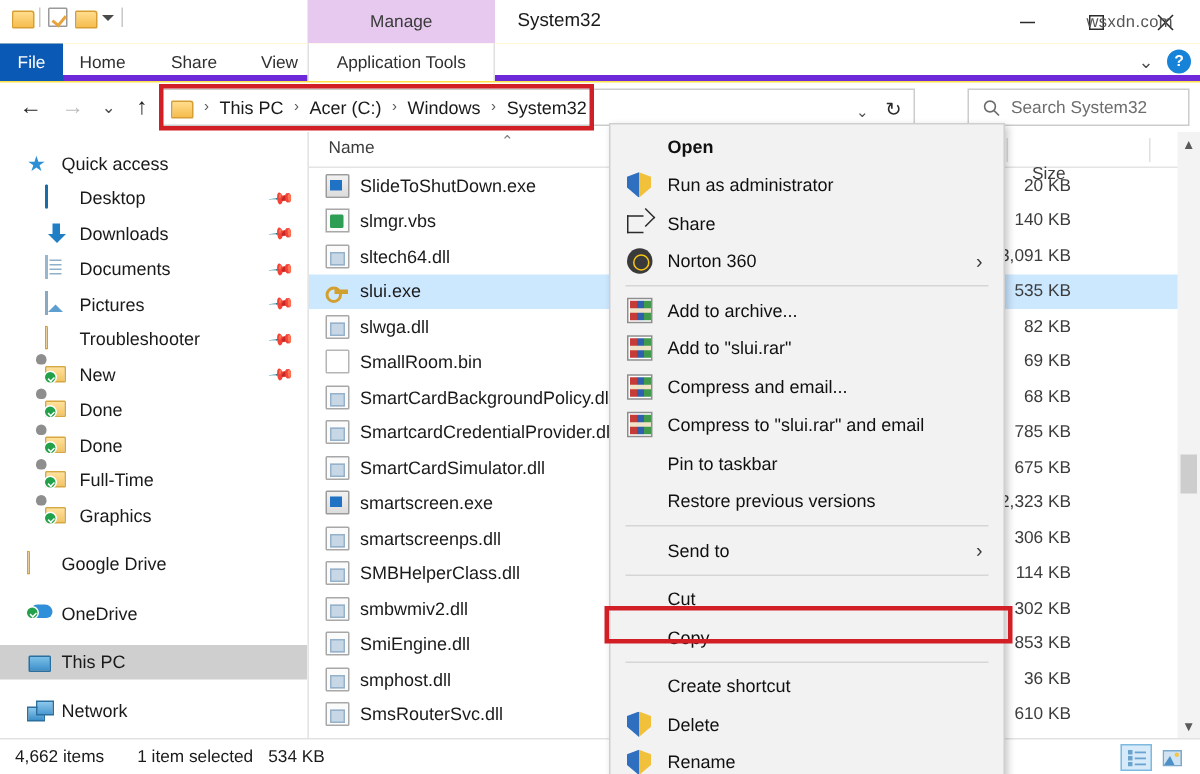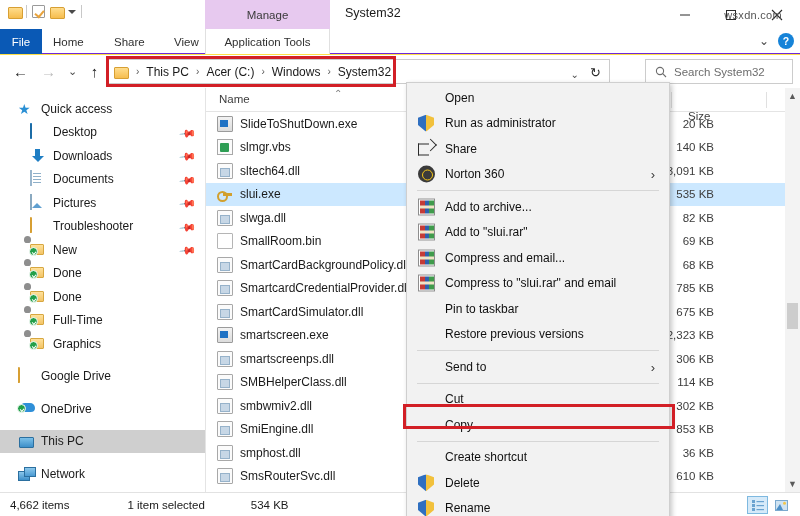--- a/index.html
+++ b/index.html
@@ -54,21 +54,21 @@
   .wbtns { position: absolute; right: 0; top: 0; display: flex; }
   .wbtn {
     width: 46px; height: 29px; display: flex; align-items: center; justify-content: center;
     color: #2b2b2b;
   }
   .wbtn svg { display: block; }
 
   
   .ribbon {
     position: absolute; top: 29px; left: 0; width: 800px; height: 25px;
-    background: #ffffff; border-bottom: 1px solid #6d28d9;
+    background: #ffffff; border-bottom: 4px solid #6d28d9;
   }
   .tab {
     position: absolute; top: 0; height: 25px; display: flex; align-items: center;
     justify-content: center; font-size: 11.5px; color: #303030; padding: 0 11px;
   }
   .tab-file {
     left: 0; width: 42px; background: #0a59b5; color: #fff;
   }
   .tab-home { left: 42px; }
   .tab-share { left: 103px; }
@@ -139,21 +139,21 @@
     position: absolute; right: 14px; top: 6px; width: 10px; height: 11px;
     color: #7a7a7a; font-size: 11px; line-height: 1; transform: rotate(40deg);
   }
   .sb-gap { height: 9px; }
 
   .icn { width: 16px; height: 16px; flex: 0 0 16px; position: relative; }
 
   .statusbar {
     position: absolute; left: 0; top: 492px; width: 800px; height: 24px;
     background: #fff; border-top: 1px solid #e2e2e2;
-    display: flex; align-items: center; font-size: 11.5px; color: #1a1a1a; gap: 36px;
+    display: flex; align-items: center; font-size: 11.5px; color: #1a1a1a;
   }
   .st-items { margin-left: 10px; }
   .st-sel { margin-left: 22px; }
   .st-size { margin-left: 10px; }
   .viewbtns { position: absolute; right: 8px; top: 3px; display: flex; gap: 3px; }
   .vbtn { width: 21px; height: 18px; display: flex; align-items: center; justify-content: center; }
   .vbtn.act { background: #d6eaf9; border: 1px solid #7eb9e0; }
   .watermark {
     position: absolute; right: 18px; top: 9px; font-size: 11px; color: #555;
     letter-spacing: .3px; z-index: 40;
@@ -238,21 +238,21 @@
   
   .ctxmenu {
     position: absolute; left: 406px; top: 82px; width: 264px;
     background: #f2f2f2; border: 1px solid #cfcfcf;
     box-shadow: 2px 2px 5px rgba(0,0,0,.22); z-index: 20; padding: 2px 0;
   }
   .mi {
     position: relative; height: 25.5px; display: flex; align-items: center;
     padding-left: 38px; font-size: 12px; color: #101010;
   }
-  .mi.bold { font-weight: normal; }
+  .mi.bold { font-weight: bold; }
   .mi .mi-ic { position: absolute; left: 11px; top: 50%; transform: translateY(-50%); width: 17px; height: 17px; }
   .mi .arrow { position: absolute; right: 14px; top: 50%; transform: translateY(-50%); color: #3a3a3a; font-size: 13px; }
   .msep { height: 1px; background: #d6d6d6; margin: 3px 10px; }
 
   .ic-shield { width:16px;height:17px;position:relative; }
   .ic-shield:before{
     content:""; position:absolute; left:0; top:0; width:16px; height:17px;
     background: linear-gradient(90deg,#2f6fc0 0 50%, #f2c13c 50% 100%);
     clip-path: polygon(50% 0,100% 18%,100% 60%,50% 100%,0 60%,0 18%);
     border-radius:1px;

